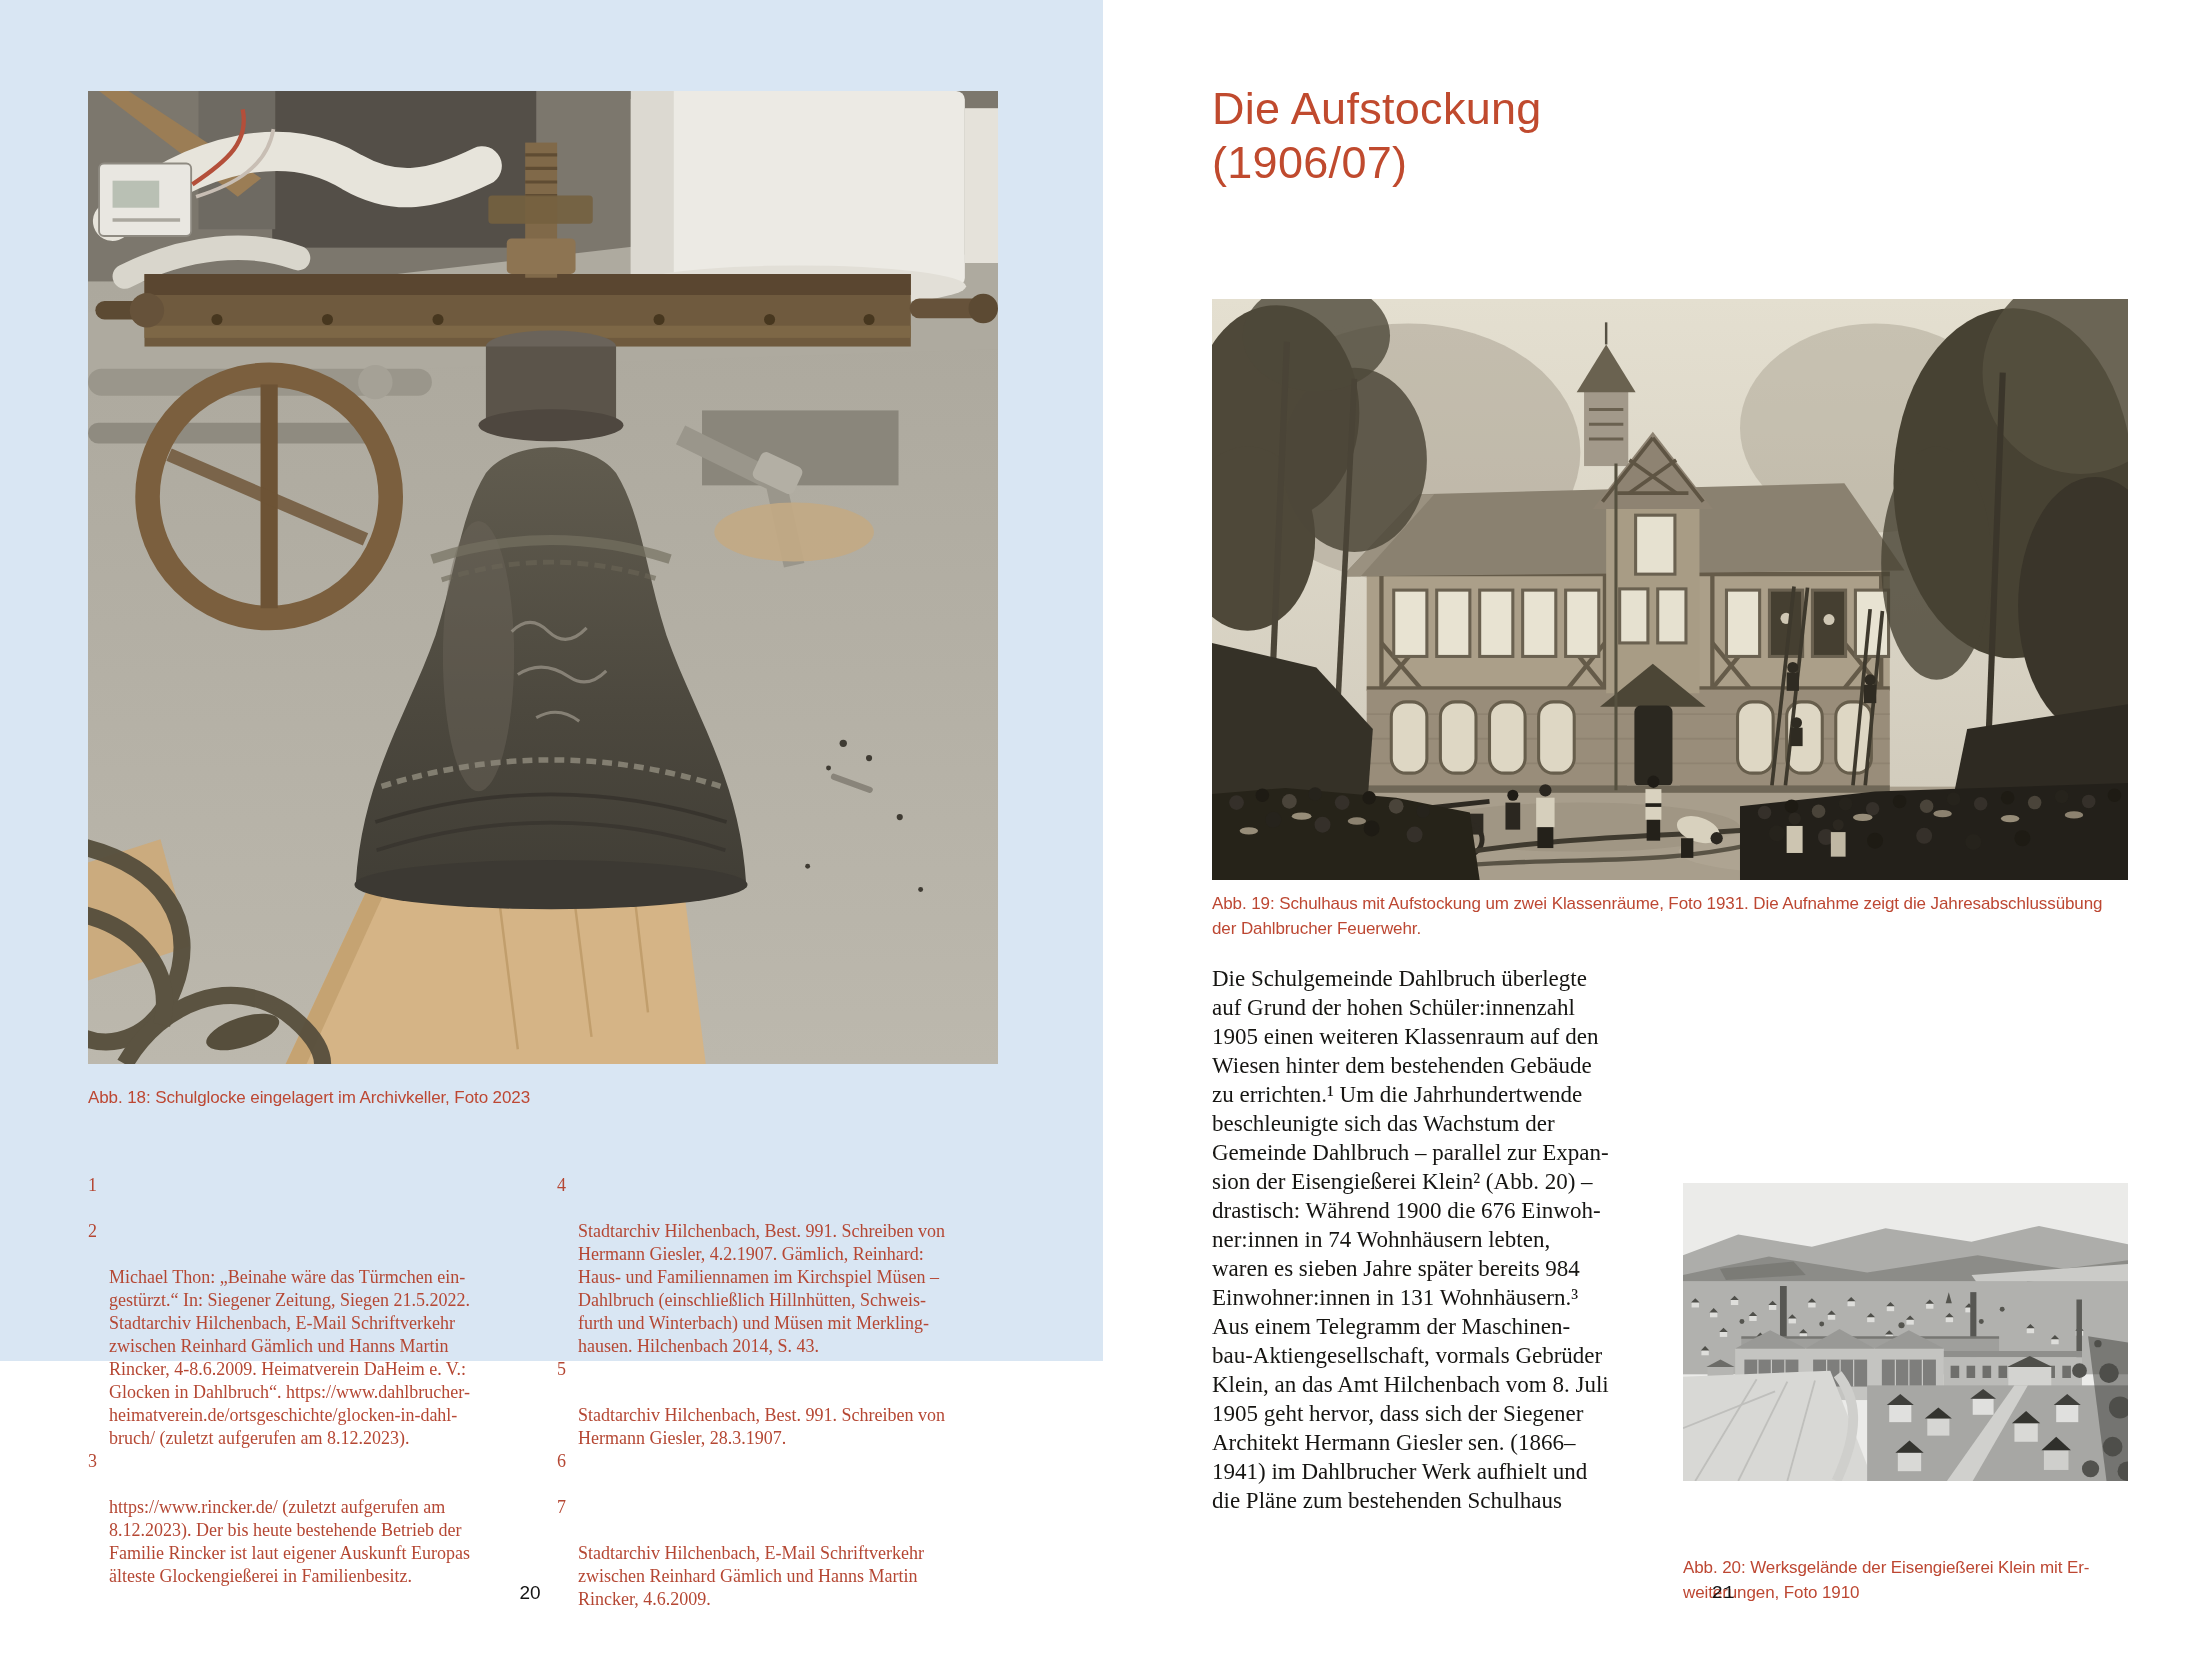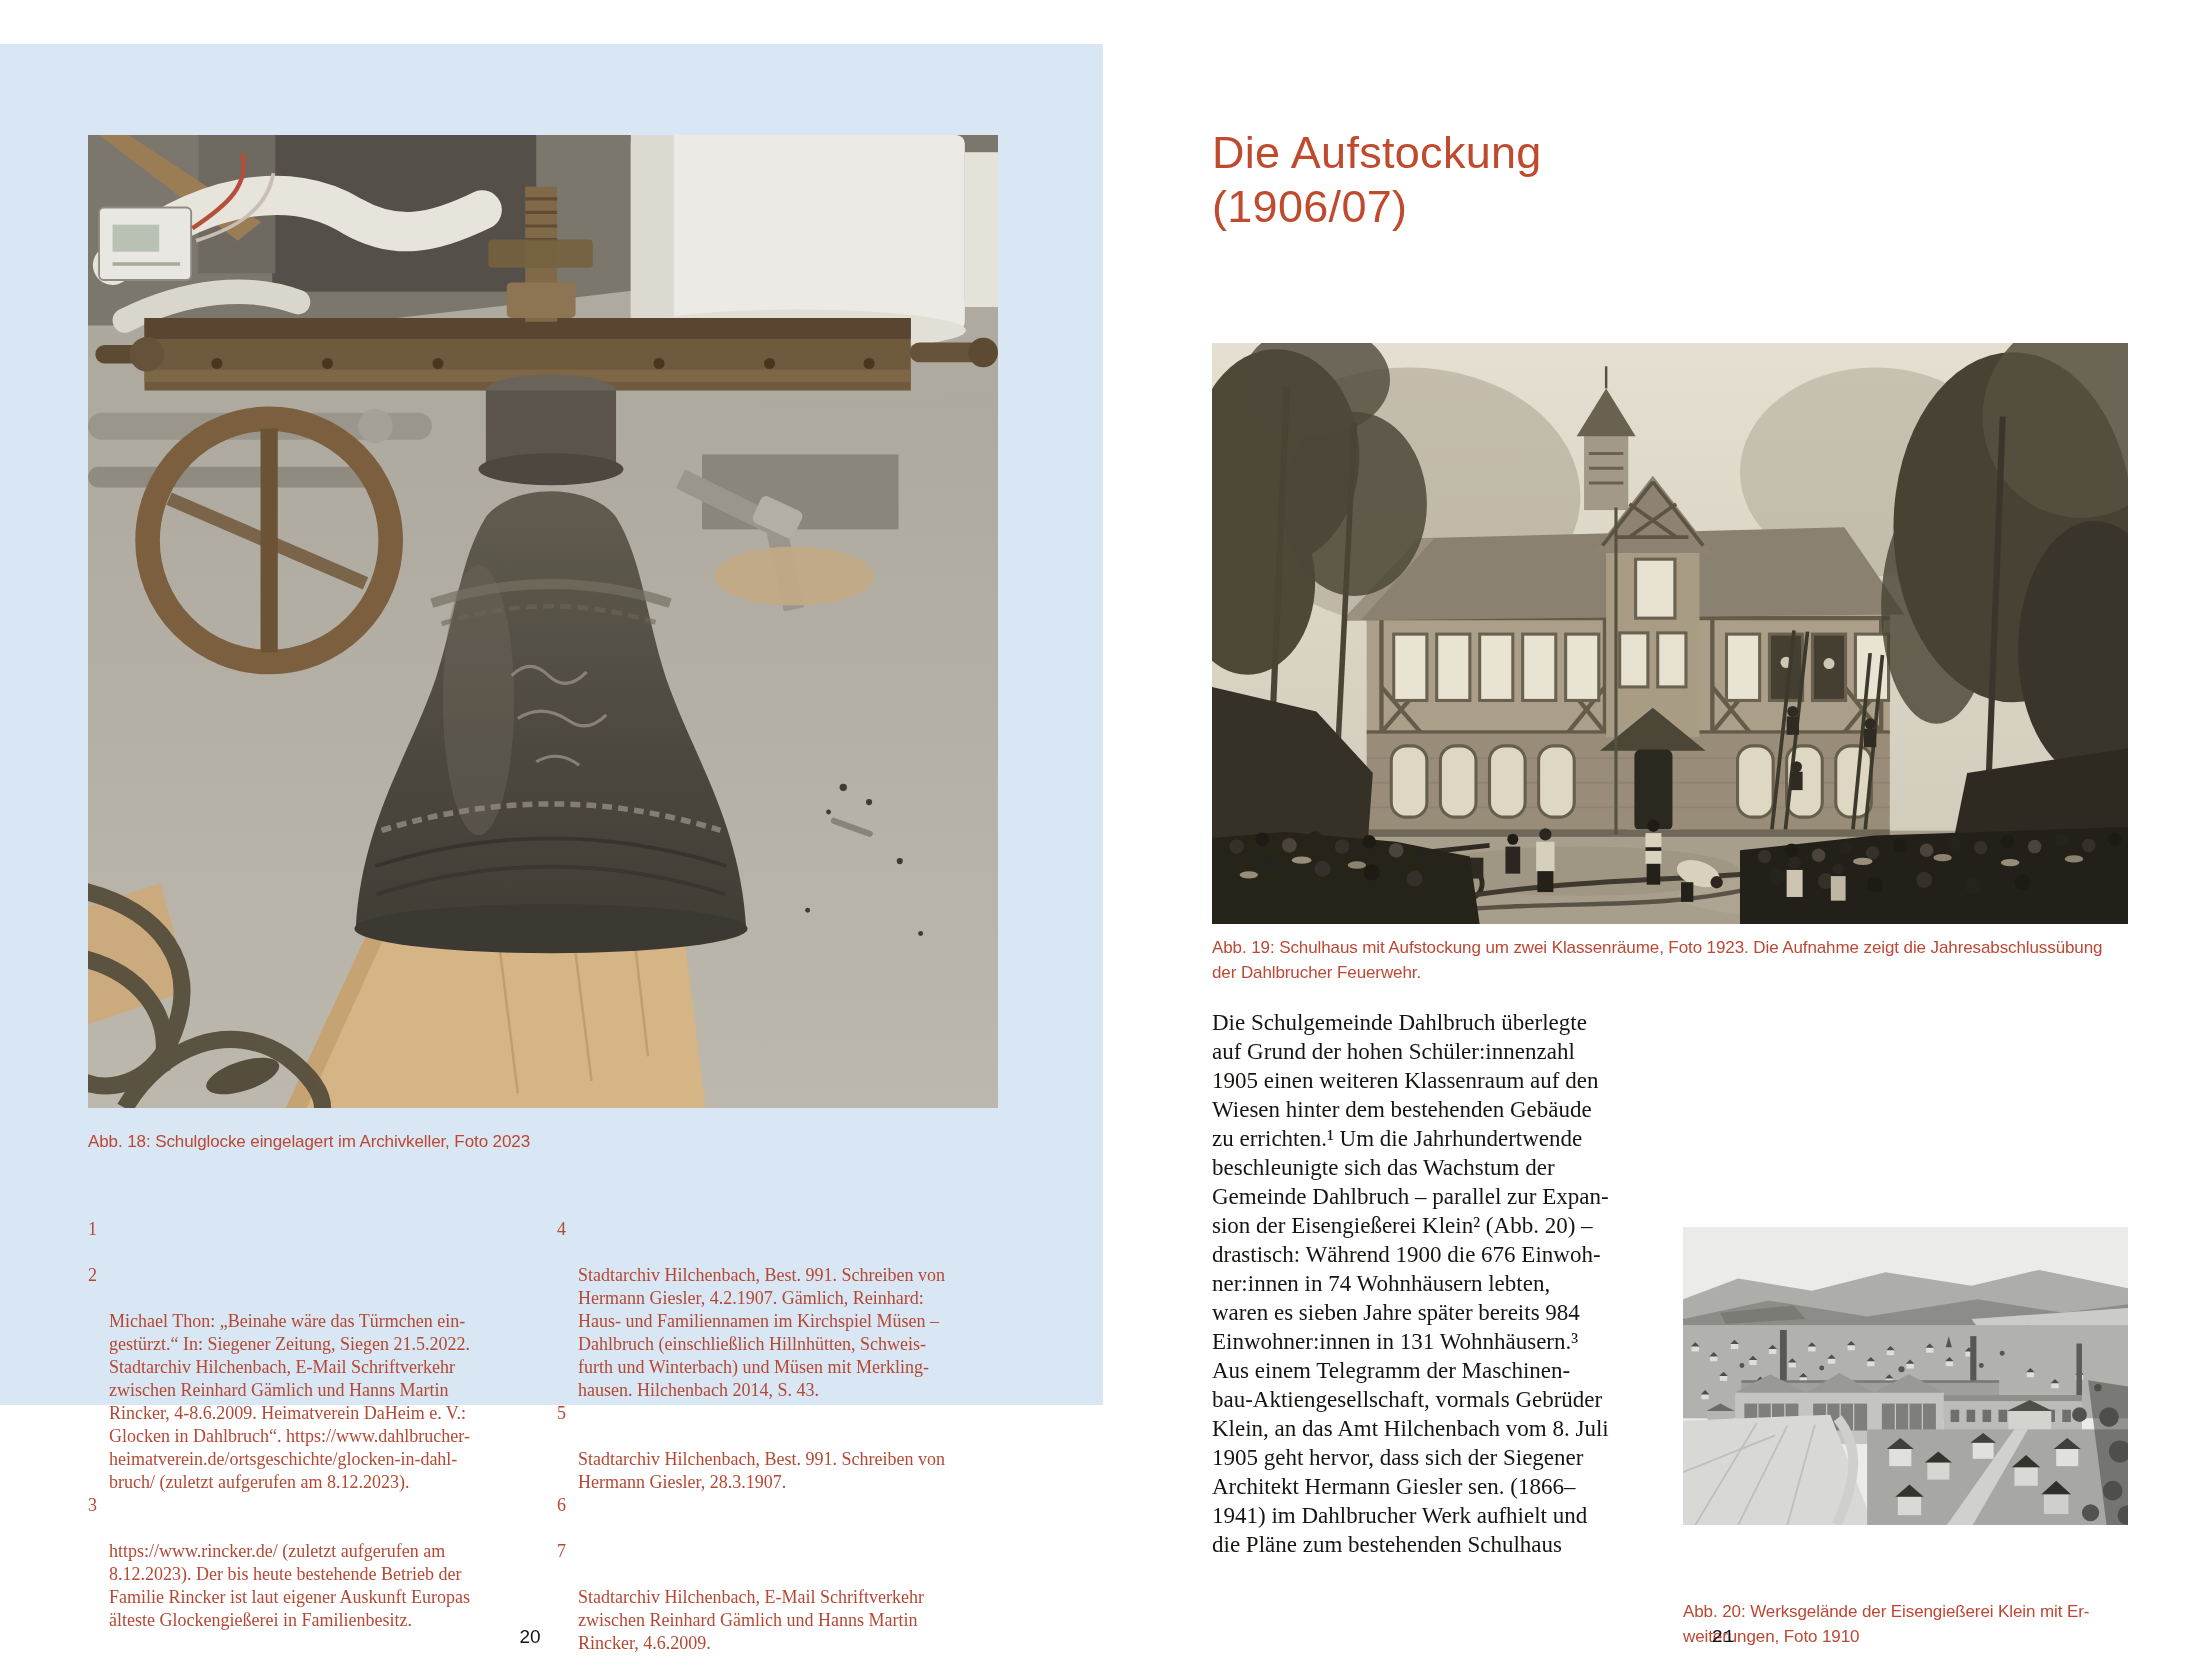--- a/index.html
+++ b/index.html
@@ -1,18 +1,18 @@
 <!DOCTYPE html>
 <html style="font-size:9.8px"><head>
 <meta charset="utf-8">
 <style>
   html,body{margin:0;padding:0;background:#777;}
   .sheet{position:relative;width:2205px;height:1669px;background:#ffffff;overflow:hidden;
          font-family:"Liberation Serif", serif;}
-  .page{position:absolute;top:0;height:1361px;margin-top:44px;}
+  .page{position:absolute;top:0;height:1361px;}
   .page-left{left:0;width:1103px;background:#d9e6f3;}
   .page-right{left:1103px;width:1102px;background:#ffffff;}
   figure.photo{position:absolute;margin:0;overflow:hidden;}
   figure.photo svg{display:block;width:100%;height:100%;}
   .bell{left:88px;top:91px;width:910px;height:973px;}
   .school{left:109px;top:299px;width:916px;height:581px;}
   .factory{left:580px;top:1183px;width:445px;height:298px;}
   .caption{position:absolute;font-family:"Liberation Sans", sans-serif;color:#bd4732;
            font-size:17px;line-height:24.6px;letter-spacing:-0.1px;white-space:pre-line;}
   .cap18{left:88px;top:1086px;width:933px;}
@@ -398,21 +398,21 @@
         <line x1="706" y1="824" x2="732" y2="824" stroke="#24211a" stroke-width="6"></line>
         <rect x="708" y="848" width="22" height="34" fill="#24211a"></rect>
         <ellipse cx="792" cy="864" rx="36" ry="20" fill="#d8d1be" transform="rotate(18 792 864)"></ellipse>
         <circle cx="822" cy="878" r="10" fill="#2b2720"></circle>
         <rect x="764" y="878" width="20" height="32" fill="#24211a"></rect>
         <rect x="478" y="820" width="24" height="44" fill="#2b2720"></rect>
           <circle cx="490" cy="808" r="9" fill="#1f1c16"></circle>
       </svg>
     </figure>
 
-    <div class="caption cap19">Abb. 19: Schulhaus mit Aufstockung um zwei Klassenräume, Foto 1923. Die Aufnahme zeigt die Jahresabschlussübung
+    <div class="caption cap19">Abb. 19: Schulhaus mit Aufstockung um zwei Klassenräume, Foto 1931. Die Aufnahme zeigt die Jahresabschlussübung
 der Dahlbrucher Feuerwehr.</div>
 
     <div class="bodycol b1">Die Schulgemeinde Dahlbruch überlegte
 auf Grund der hohen Schüler:innenzahl
 1905 einen weiteren Klassenraum auf den
 Wiesen hinter dem bestehenden Gebäude
 zu errichten.¹ Um die Jahrhundertwende
 beschleunigte sich das Wachstum der
 Gemeinde Dahlbruch – parallel zur Expan-
 sion der Eisengießerei Klein² (Abb. 20) –

